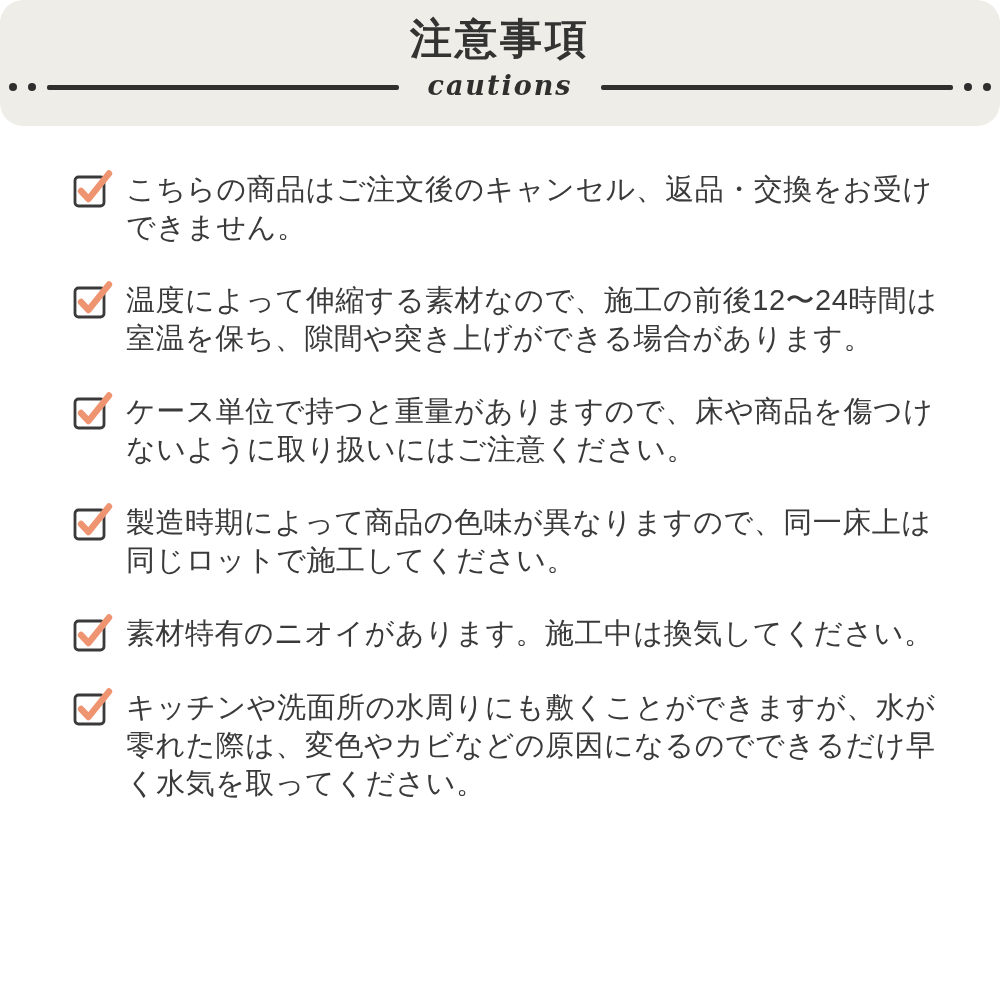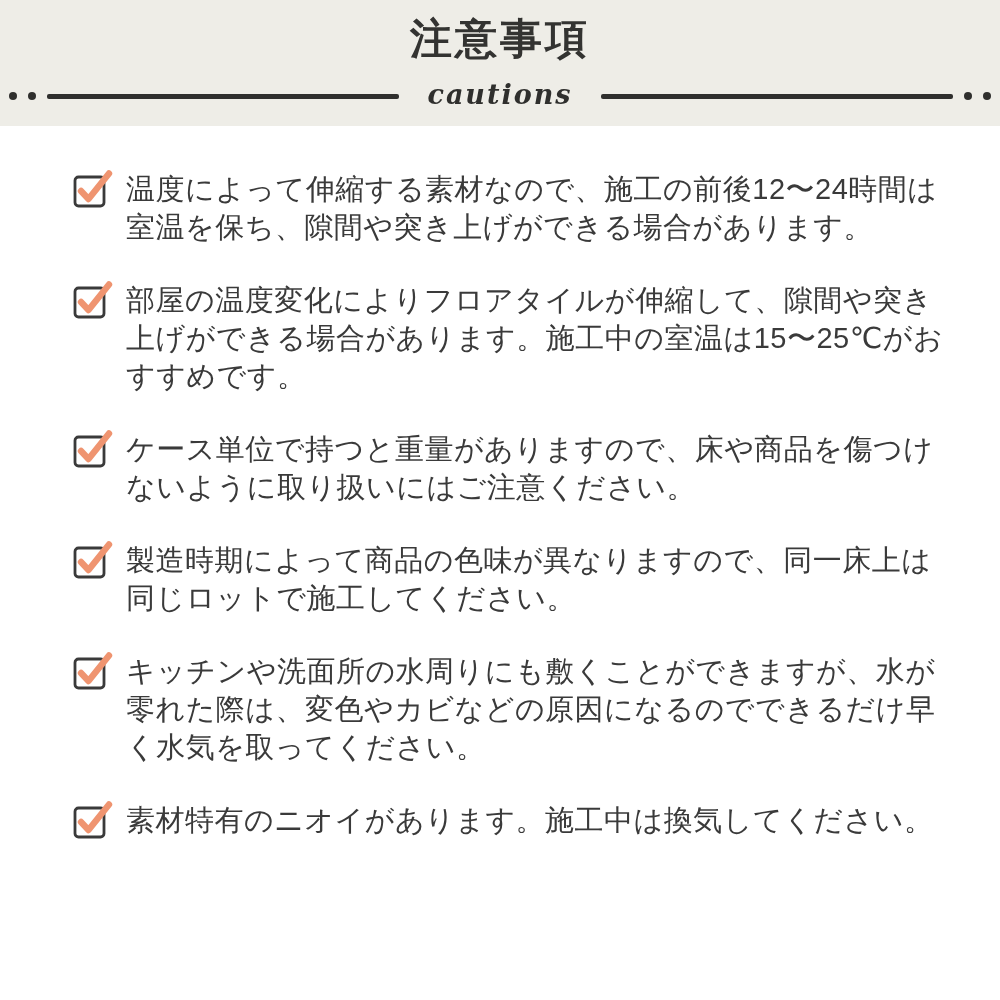--- a/index.html
+++ b/index.html
@@ -17,34 +17,35 @@
     overflow: hidden;
     background: #ffffff;
   }
 
   
   .header {
     background: #EEEDE7;
     height: 126px;
     box-sizing: border-box;
     padding-top: 13px;
+    border-radius: 23px;
   }
   .page-title {
     text-align: center;
     font-size: 42px;
     font-weight: 700;
     letter-spacing: 3px;
     color: #333331;
     line-height: 1.25;
     margin: 0;
   }
   .divider {
     display: flex;
     align-items: center;
-    margin-top: 15px;
+    margin-top: 6px;
     padding: 0 9px;
   }
   .divider .dot {
     width: 8px;
     height: 8px;
     border-radius: 50%;
     background: #2F2F2D;
     flex: 0 0 auto;
   }
   .divider .dot + .dot { margin-left: 11px; }
@@ -116,30 +117,30 @@
   </div>
 
   <div class="list" id="cautions-list">
       <div class="item">
         <span class="check">
           <svg width="40" height="40" viewBox="0 0 40 40" xmlns="http://www.w3.org/2000/svg">
             <rect x="2" y="8" width="29" height="29" rx="3.5" fill="#ffffff" stroke="#3A3A3A" stroke-width="2.8"></rect>
             <path d="M8 22 L15.5 30 L36 4.5" fill="none" stroke="#EF9470" stroke-width="6.4" stroke-linecap="round" stroke-linejoin="round"></path>
           </svg>
         </span>
-        <p class="item-text">温度によって伸縮する素材なので、施工の前後12〜24時間は室温を保ち、隙間や突き上げができる場合があります。</p>
+        <p class="item-text">こちらの商品はご注文後のキャンセル、返品・交換をお受けできません。</p>
       </div>
       <div class="item">
         <span class="check">
           <svg width="40" height="40" viewBox="0 0 40 40" xmlns="http://www.w3.org/2000/svg">
             <rect x="2" y="8" width="29" height="29" rx="3.5" fill="#ffffff" stroke="#3A3A3A" stroke-width="2.8"></rect>
             <path d="M8 22 L15.5 30 L36 4.5" fill="none" stroke="#EF9470" stroke-width="6.4" stroke-linecap="round" stroke-linejoin="round"></path>
           </svg>
         </span>
-        <p class="item-text">部屋の温度変化によりフロアタイルが伸縮して、隙間や突き上げができる場合があります。施工中の室温は15〜25℃がおすすめです。</p>
+        <p class="item-text">温度によって伸縮する素材なので、施工の前後12〜24時間は室温を保ち、隙間や突き上げができる場合があります。</p>
       </div>
       <div class="item">
         <span class="check">
           <svg width="40" height="40" viewBox="0 0 40 40" xmlns="http://www.w3.org/2000/svg">
             <rect x="2" y="8" width="29" height="29" rx="3.5" fill="#ffffff" stroke="#3A3A3A" stroke-width="2.8"></rect>
             <path d="M8 22 L15.5 30 L36 4.5" fill="none" stroke="#EF9470" stroke-width="6.4" stroke-linecap="round" stroke-linejoin="round"></path>
           </svg>
         </span>
         <p class="item-text">ケース単位で持つと重量がありますので、床や商品を傷つけないように取り扱いにはご注意ください。</p>
       </div>
@@ -152,26 +153,26 @@
         </span>
         <p class="item-text">製造時期によって商品の色味が異なりますので、同一床上は同じロットで施工してください。</p>
       </div>
       <div class="item">
         <span class="check">
           <svg width="40" height="40" viewBox="0 0 40 40" xmlns="http://www.w3.org/2000/svg">
             <rect x="2" y="8" width="29" height="29" rx="3.5" fill="#ffffff" stroke="#3A3A3A" stroke-width="2.8"></rect>
             <path d="M8 22 L15.5 30 L36 4.5" fill="none" stroke="#EF9470" stroke-width="6.4" stroke-linecap="round" stroke-linejoin="round"></path>
           </svg>
         </span>
-        <p class="item-text">キッチンや洗面所の水周りにも敷くことができますが、水が零れた際は、変色やカビなどの原因になるのでできるだけ早く水気を取ってください。</p>
+        <p class="item-text">素材特有のニオイがあります。施工中は換気してください。</p>
       </div>
       <div class="item">
         <span class="check">
           <svg width="40" height="40" viewBox="0 0 40 40" xmlns="http://www.w3.org/2000/svg">
             <rect x="2" y="8" width="29" height="29" rx="3.5" fill="#ffffff" stroke="#3A3A3A" stroke-width="2.8"></rect>
             <path d="M8 22 L15.5 30 L36 4.5" fill="none" stroke="#EF9470" stroke-width="6.4" stroke-linecap="round" stroke-linejoin="round"></path>
           </svg>
         </span>
-        <p class="item-text">素材特有のニオイがあります。施工中は換気してください。</p>
+        <p class="item-text">キッチンや洗面所の水周りにも敷くことができますが、水が零れた際は、変色やカビなどの原因になるのでできるだけ早く水気を取ってください。</p>
       </div>
     </div>
 
 </div>
 
 </body></html>

